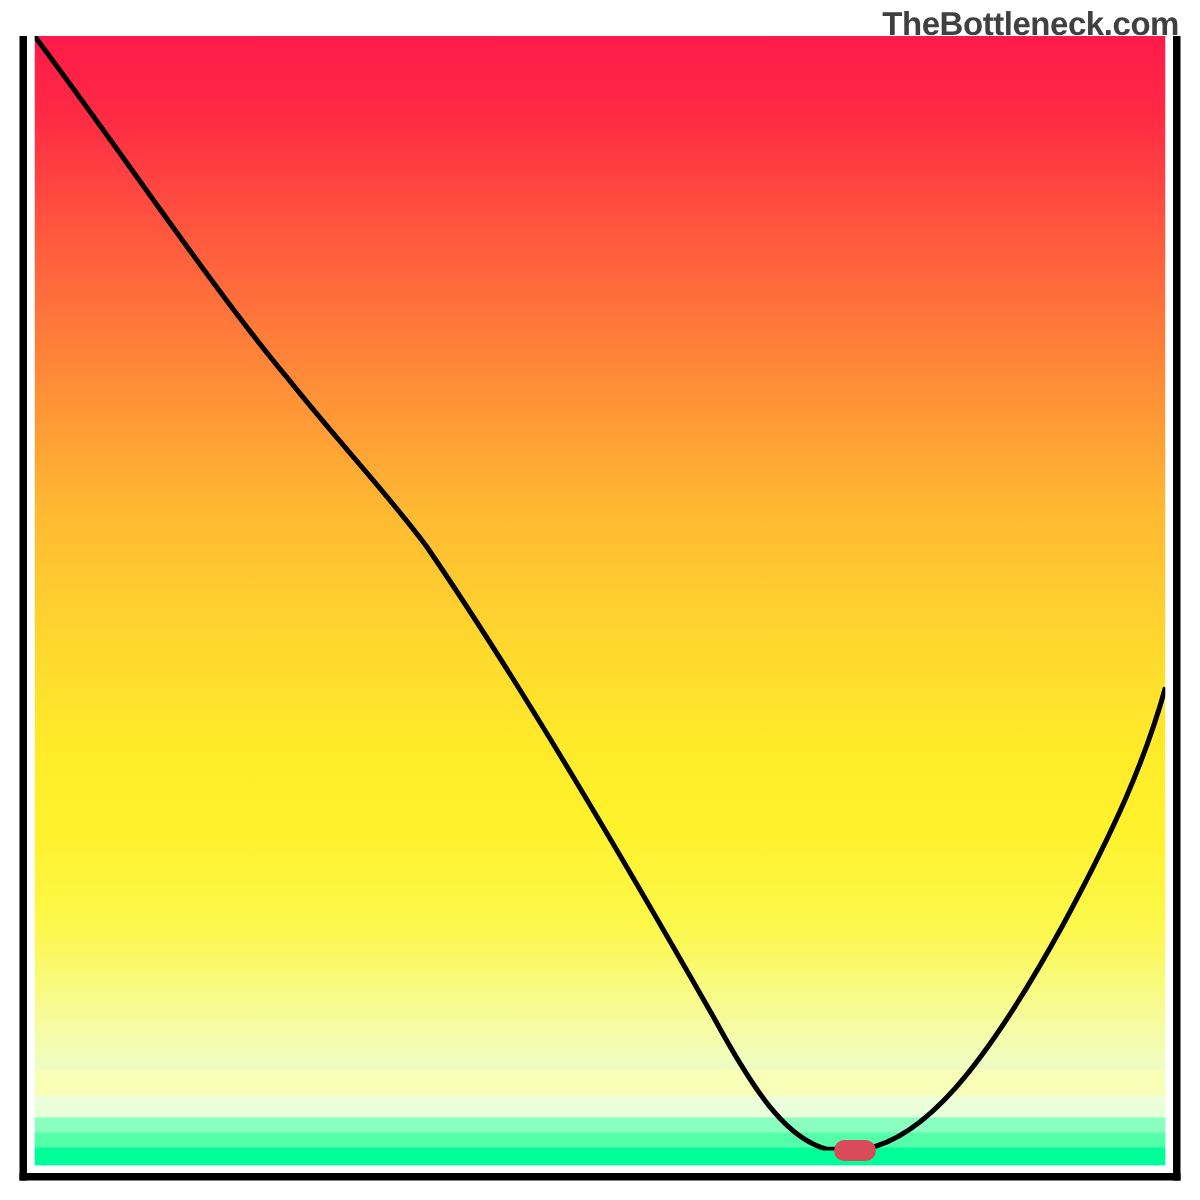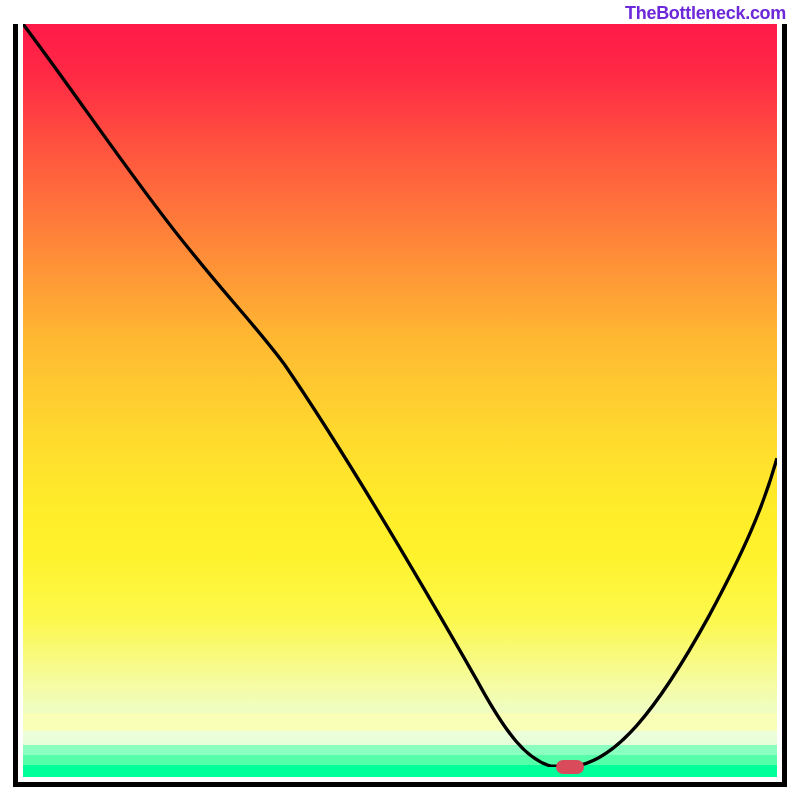--- a/index.html
+++ b/index.html
@@ -71,23 +71,23 @@
     position: absolute;
     width: 28px;
     height: 14px;
     background: #d94a5b;
     border-radius: 10px;
   }
   .watermark {
     position: absolute;
     top: 3px;
     right: 14px;
-    font-size: 18px;
+    font-size: 22px;
     font-weight: 600;
-    color: #6d28d9;
+    color: #404040;
     letter-spacing: -0.3px;
   }
 </style>
 </head>
 <body>
 
 <div class="watermark">TheBottleneck.com</div>
 
 <div class="frame">
   <div class="plot-area">

